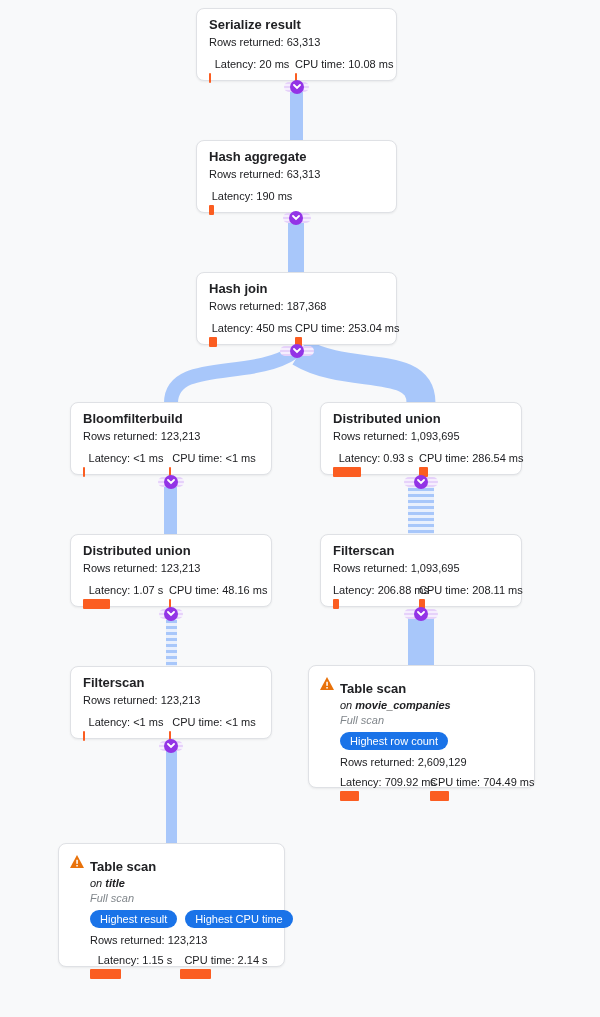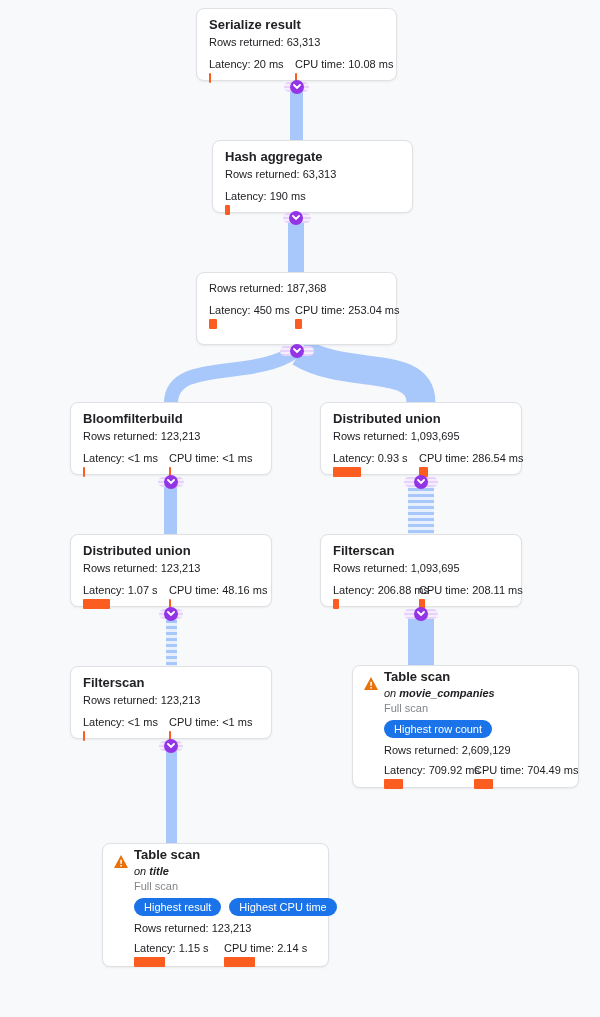--- a/index.html
+++ b/index.html
@@ -4,43 +4,43 @@
 <style>
   html,body{margin:0;padding:0;background:#f8f9fa;}
   .canvas{position:relative;width:600px;height:1017px;background:#f8f9fa;
           font-family:"Liberation Sans",sans-serif;overflow:hidden;}
 
   
   .card{position:absolute;background:#fff;border:1px solid #dfe1e5;border-radius:8px;
         box-sizing:border-box;padding:9px 12px;z-index:2;box-shadow:0 1px 2px rgba(60,64,67,.08);}
   .title{font-size:13px;line-height:14px;font-weight:700;color:#202124;margin:0 0 4px;}
   .rows{font-size:11px;line-height:13px;color:#202124;margin:0 0 9px;}
-  .metrics{display:flex;}
+  .metrics{display:flex;text-align:center;}
   .metric.m1{width:86px;flex:none;}
   .metric{flex:1;}
   .mlabel{font-size:11px;line-height:13px;color:#202124;white-space:nowrap;margin:0 0 2px;}
   .bar{height:10px;background:#fb5d21;border-radius:1px;}
 
   
-  .ts{padding:4px 12px;margin-left:44px;}
+  .ts{padding:16px 12px;}
   .ts .warn{position:absolute;left:11px;top:10px;}
   .ts-inner{margin-left:19px;}
   .ts .title{margin-bottom:3px;}
   .online{font-size:11px;line-height:13px;color:#202124;margin:0 0 2px;font-style:italic;}
   .online b{font-weight:700;}
-  .fullscan{font-size:11px;line-height:13px;color:#80868b;margin:0 0 5px;}
+  .fullscan{font-size:11px;line-height:13px;color:#80868b;margin:0 0 5px;font-style:italic;}
   .badges{display:flex;gap:8px;margin:0 0 6px;}
   .badge{background:#1a73e8;color:#fff;font-size:11px;line-height:12px;
          padding:3px 10px;border-radius:10px;white-space:nowrap;}
   .ts .rows{margin-bottom:7px;}
   .ts .metric.m1{width:90px;}
 
   
   #n-serialize{left:196px;top:8px;width:201px;height:73px;}
-  #n-hashagg  {left:212px;top:140px;width:201px;height:73px;}
+  #n-hashagg  {left:196px;top:140px;width:201px;height:73px;}
   #n-hashjoin {left:196px;top:272px;width:201px;height:73px;}
   #n-bloom    {left:70px; top:402px;width:202px;height:73px;}
   #n-duR      {left:320px;top:402px;width:202px;height:73px;}
   #n-duL      {left:70px; top:534px;width:202px;height:73px;}
   #n-fsR      {left:320px;top:534px;width:202px;height:73px;}
   #n-fsL      {left:70px; top:666px;width:202px;height:73px;}
   #n-tsR      {left:308px;top:665px;width:227px;height:123px;}
   #n-tsL      {left:58px; top:843px;width:227px;height:124px;}
 
   
@@ -115,20 +115,21 @@
     <div class="rows">Rows returned: 63,313</div>
     <div class="metrics">
       <div class="metric m1">
         <div class="mlabel">Latency: 190 ms</div>
         <div class="bar" style="width: 5px;"></div>
       </div>
     </div>
   </div>
 
   <div class="card" id="n-hashjoin">
+    <div class="title">Hash join</div>
     <div class="rows">Rows returned: 187,368</div>
     <div class="metrics">
       <div class="metric m1">
         <div class="mlabel">Latency: 450 ms</div>
         <div class="bar" style="width: 8px;"></div>
       </div>
       <div class="metric">
         <div class="mlabel">CPU time: 253.04 ms</div>
         <div class="bar" style="width: 7px;"></div>
       </div>

